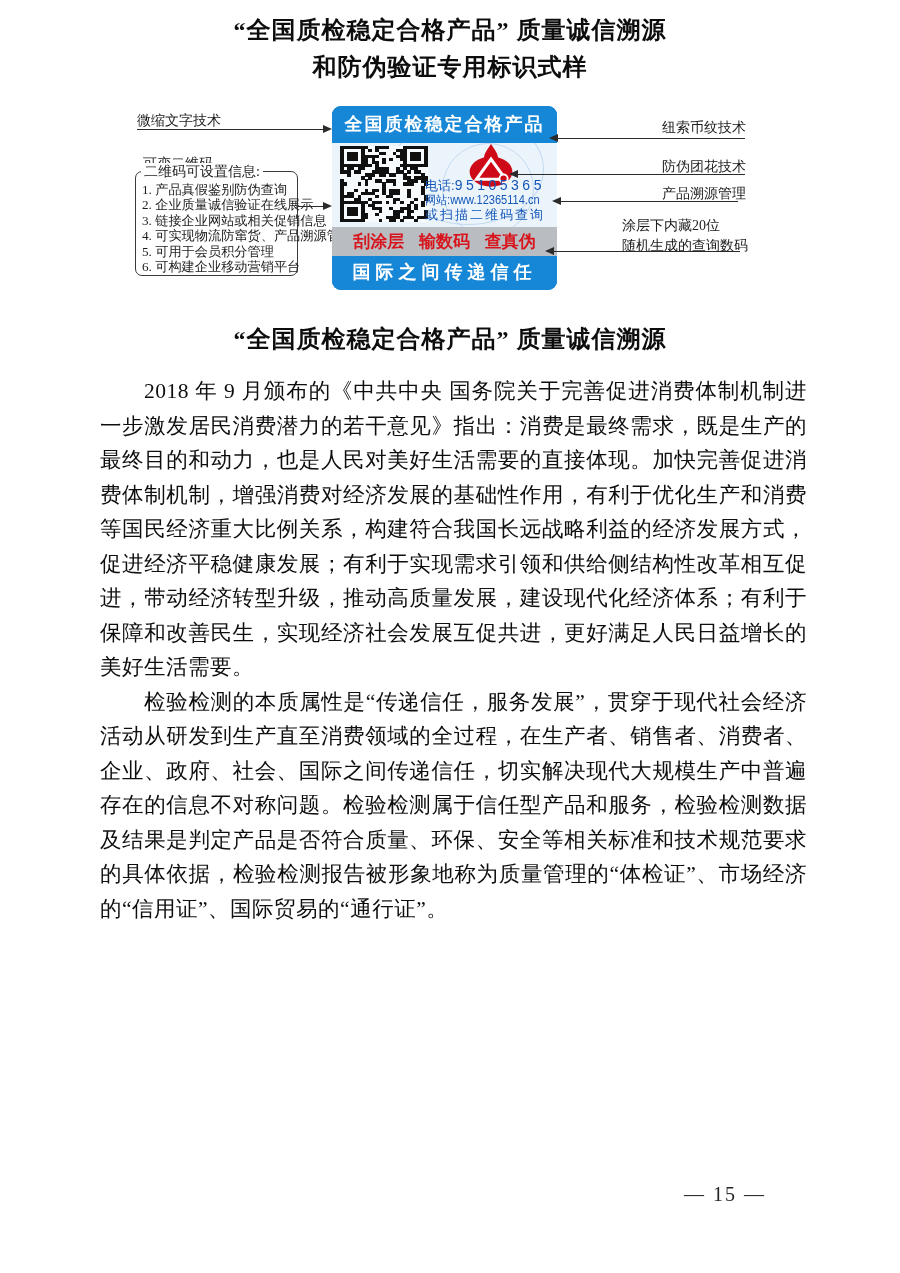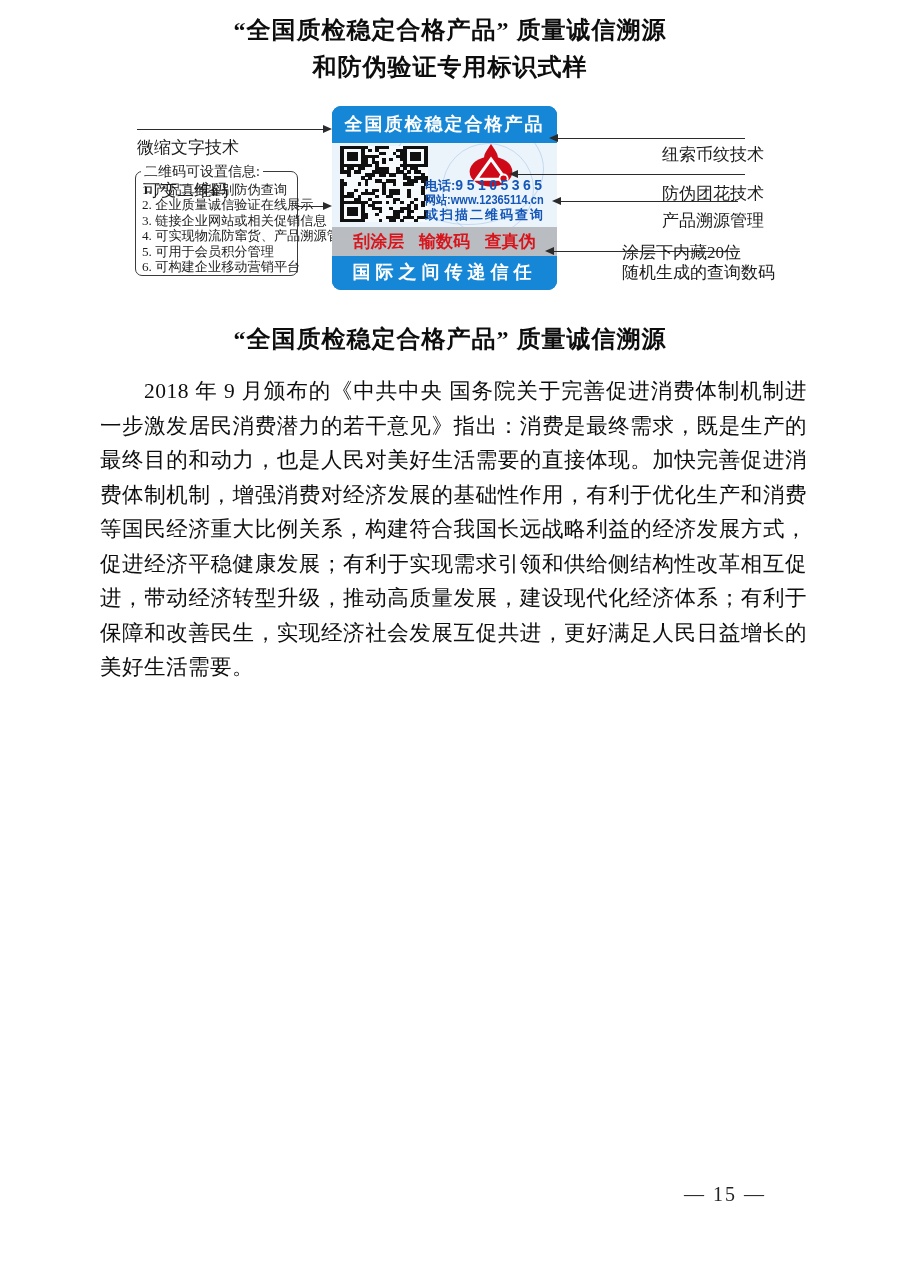--- a/index.html
+++ b/index.html
@@ -13,21 +13,21 @@
     margin:117px 0 0 104px; font-family:"Liberation Sans","DejaVu Sans",sans-serif;
     font-size:20px; line-height:28px; color:#141414;
   }
   .doc-title {
     margin-top:12px; text-align:center; font-weight:bold; font-size:24px;
     line-height:37px; letter-spacing:1px; color:#0d0d0d;
   }
   
   .diagram { position:relative; height:215px; margin-top:8px; }
   .anno {
-    position:absolute; font-size:17px; line-height:20px; color:#1c1c1c; white-space:nowrap;margin-top:27px;
+    position:absolute; font-size:14px; line-height:20px; color:#1c1c1c; white-space:nowrap;
   }
   .hline { position:absolute; height:0; border-top:1.5px solid #2b2b2b; z-index:6; }
   .arrow-r::after {
     content:""; position:absolute; right:-8px; top:-5.2px;
     border-left:9px solid #2b2b2b; border-top:4.5px solid transparent; border-bottom:4.5px solid transparent;
   }
   .arrow-l::before {
     content:""; position:absolute; left:-8px; top:-5.2px;
     border-right:9px solid #2b2b2b; border-top:4.5px solid transparent; border-bottom:4.5px solid transparent;
   }
@@ -61,21 +61,21 @@
     content:""; position:absolute; border:1px solid rgba(120,170,220,.35); border-radius:50%;
   }
   .label .body::before { width:150px; height:110px; left:60px; top:-30px; }
   .label .body::after  { width:90px; height:90px; left:110px; top:0; }
   .qr {
     position:absolute; left:8px; top:3px; width:88px; height:76px; background:#f6fafd; z-index:2;
   }
   .qm { position:absolute; width:4.2%; height:4.2%; background:#101010; }
   .logo { position:absolute; left:125px; top:1px; width:68px; height:44px; z-index:2; }
   .contact {
-    position:absolute; left:93px; top:35px; z-index:3; color:#1356b8; font-weight:bold; white-space:nowrap;
+    position:absolute; left:93px; top:35px; z-index:3; color:#1356b8; font-weight:normal; white-space:nowrap;
   }
   .contact .row1 { font-size:13px; line-height:15px; }
   .contact .row1 .digits { font-size:14px; letter-spacing:3.5px; }
   .contact .row2 { font-size:12px; line-height:14px; transform:scaleX(.92); transform-origin:left; }
   .contact .row3 { font-size:13px; line-height:15px; letter-spacing:2px; }
   .label .bar-scratch {
     height:29px; background:#b9bdc1; color:#d8151c; font-weight:bold; font-size:17px;
     text-align:center; line-height:29px; word-spacing:10px; white-space:nowrap;
   }
   .label .bar-bottom {
@@ -457,17 +457,18 @@
     <div class="hline arrow-l" style="left:553px; top:157px; width:187px;"></div>
 
   </div>
 
   <div class="doc-title">
     <div>“全国质检稳定合格产品” 质量诚信溯源</div>
   </div>
 
   <div class="body-text">
     <p>2018 年 9 月颁布的《中共中央 国务院关于完善促进消费体制机制进一步激发居民消费潜力的若干意见》指出：消费是最终需求，既是生产的最终目的和动力，也是人民对美好生活需要的直接体现。加快完善促进消费体制机制，增强消费对经济发展的基础性作用，有利于优化生产和消费等国民经济重大比例关系，构建符合我国长远战略利益的经济发展方式，促进经济平稳健康发展；有利于实现需求引领和供给侧结构性改革相互促进，带动经济转型升级，推动高质量发展，建设现代化经济体系；有利于保障和改善民生，实现经济社会发展互促共进，更好满足人民日益增长的美好生活需要。</p>
+    <p>检验检测的本质属性是“传递信任，服务发展”，贯穿于现代社会经济活动从研发到生产直至消费领域的全过程，在生产者、销售者、消费者、企业、政府、社会、国际之间传递信任，切实解决现代大规模生产中普遍存在的信息不对称问题。检验检测属于信任型产品和服务，检验检测数据及结果是判定产品是否符合质量、环保、安全等相关标准和技术规范要求的具体依据，检验检测报告被形象地称为质量管理的“体检证”、市场经济的“信用证”、国际贸易的“通行证”。</p>
   </div>
 
   <div class="page-number">— 15 —</div>
 
 </div>
 
 </body></html>

